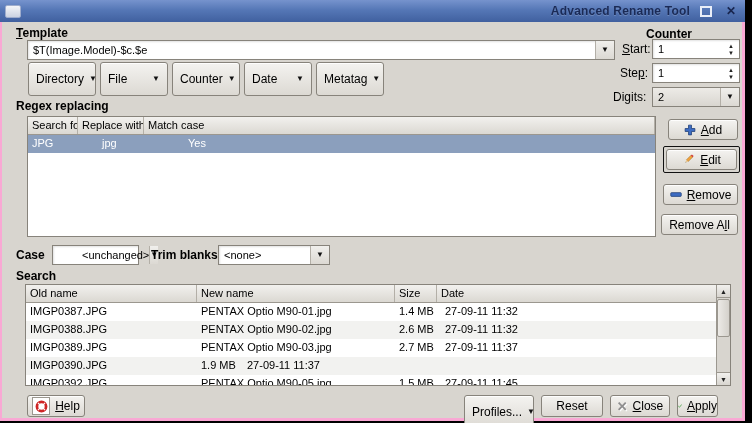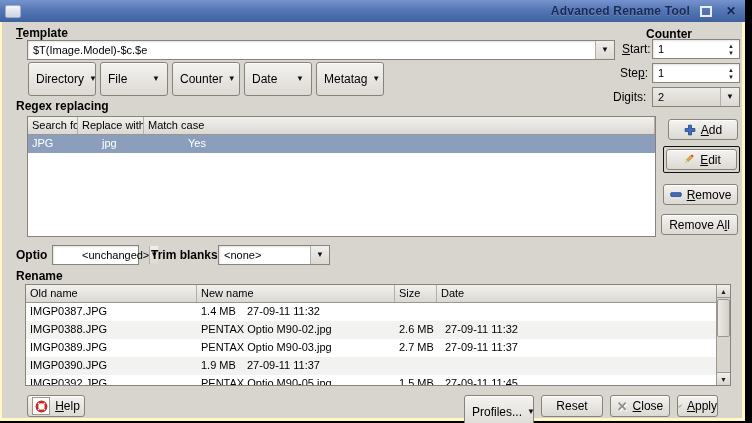--- a/index.html
+++ b/index.html
@@ -4,21 +4,21 @@
 <style>
   html,body{margin:0;padding:0;}
   body{
     width:752px;height:423px;overflow:hidden;background:#000;
     font-family:"Liberation Sans", sans-serif;
     -webkit-font-smoothing:antialiased;
   }
   .stage{position:relative;width:752px;height:423px;background:#000;}
   .window{
     position:absolute;left:0;top:0;width:745px;height:421px;
-    background:#fef9c3;
+    background:#f9a8d4;
   }
   .content-bg{
     position:absolute;left:2px;top:22px;width:740px;height:396px;
     background:#d8d5cf;
   }
   
   .titlebar{
     position:absolute;left:0;top:0;width:745px;height:22px;
     background:linear-gradient(180deg,#7693cd 0%,#5577b6 45%,#40609f 100%);
     display:flex;align-items:center;padding:0 5px;box-sizing:border-box;gap:5px;
@@ -210,46 +210,47 @@
     <div class="btn" style="left:663px;top:184px;width:75px;height:21px;">
       <svg width="12" height="7" viewBox="0 0 16 8">
         <rect x="1" y="1.5" width="14" height="5" rx="1" fill="#3d6cc2" stroke="#1f3d74" stroke-width="1"></rect>
       </svg>
       <span><u>R</u>emove</span>
     </div>
     <div class="btn" style="left:661px;top:214px;width:77px;height:21px;">
       <span>Remove A<u>l</u>l</span>
     </div>
 
-    <div class="lbl b" style="left:16px;top:248px;">Optio</div>
+    <div class="lbl b" style="left:16px;top:248px;">Case</div>
     <div class="combo" style="left:52px;top:245px;width:87px;height:20px;padding-left:29px;">
       <span>&lt;unchanged&gt;</span>
       <span class="arrow-zone">
         <span class="arrow-glyph">▼</span>
       </span>
     </div>
     <div class="lbl b" style="left:151px;top:248px;">Trim blanks</div>
     <div class="combo" style="left:218px;top:245px;width:112px;height:20px;">
       <span>&lt;none&gt;</span>
       <span class="arrow-zone">
         <span class="arrow-glyph">▼</span>
       </span>
     </div>
 
-    <div class="lbl b" style="left:16px;top:269px;">Rename</div>
+    <div class="lbl b" style="left:16px;top:269px;">Search</div>
     <div class="tbl" style="left:25px;top:284px;width:706px;height:102px;">
       <div style="position:absolute;left:0;top:0;right:14px;bottom:0;">
         <div class="thead">
           <div class="th c-old">Old name</div>
           <div class="th c-new">New name</div>
           <div class="th c-size">Size</div>
           <div class="th c-date">Date</div>
         </div>
         <div class="trow">
           <div class="td c-old">IMGP0387.JPG</div>
+          <div class="td c-new">PENTAX Optio M90-01.jpg</div>
           <div class="td c-size">1.4 MB</div>
           <div class="td c-date">27-09-11 11:32</div>
         </div>
         <div class="trow alt">
           <div class="td c-old">IMGP0388.JPG</div>
           <div class="td c-new">PENTAX Optio M90-02.jpg</div>
           <div class="td c-size">2.6 MB</div>
           <div class="td c-date">27-09-11 11:32</div>
         </div>
         <div class="trow">

